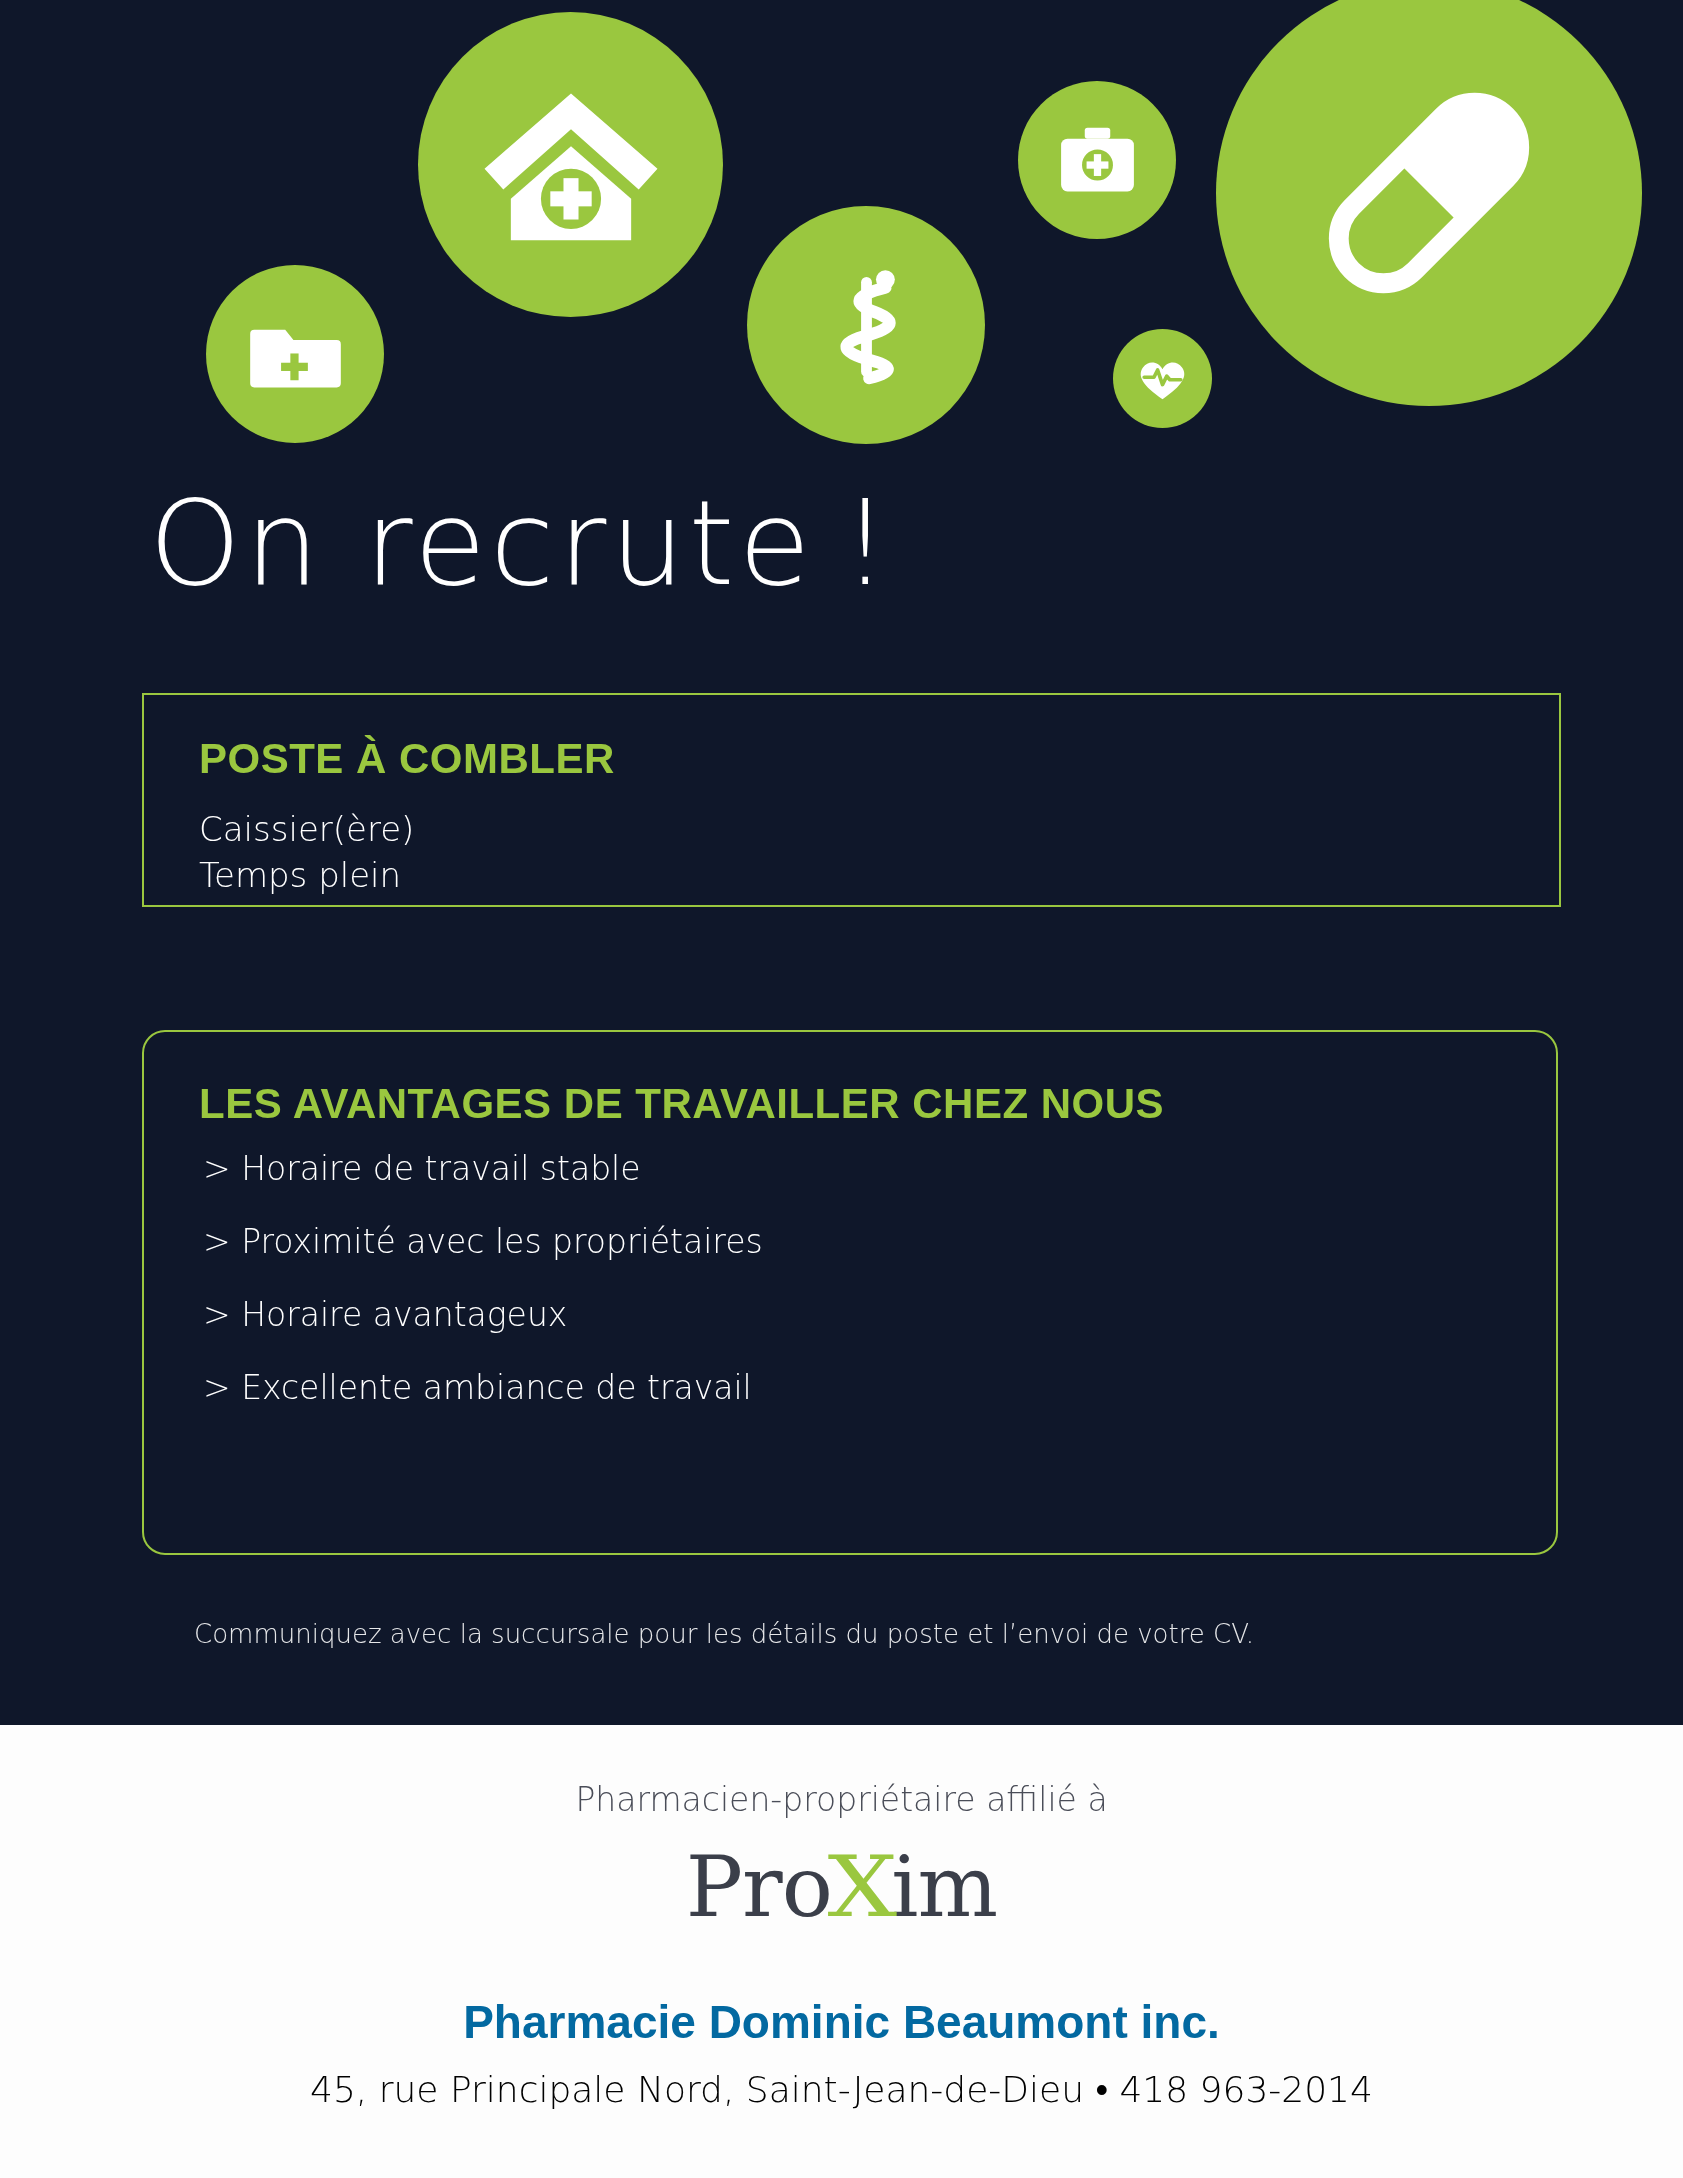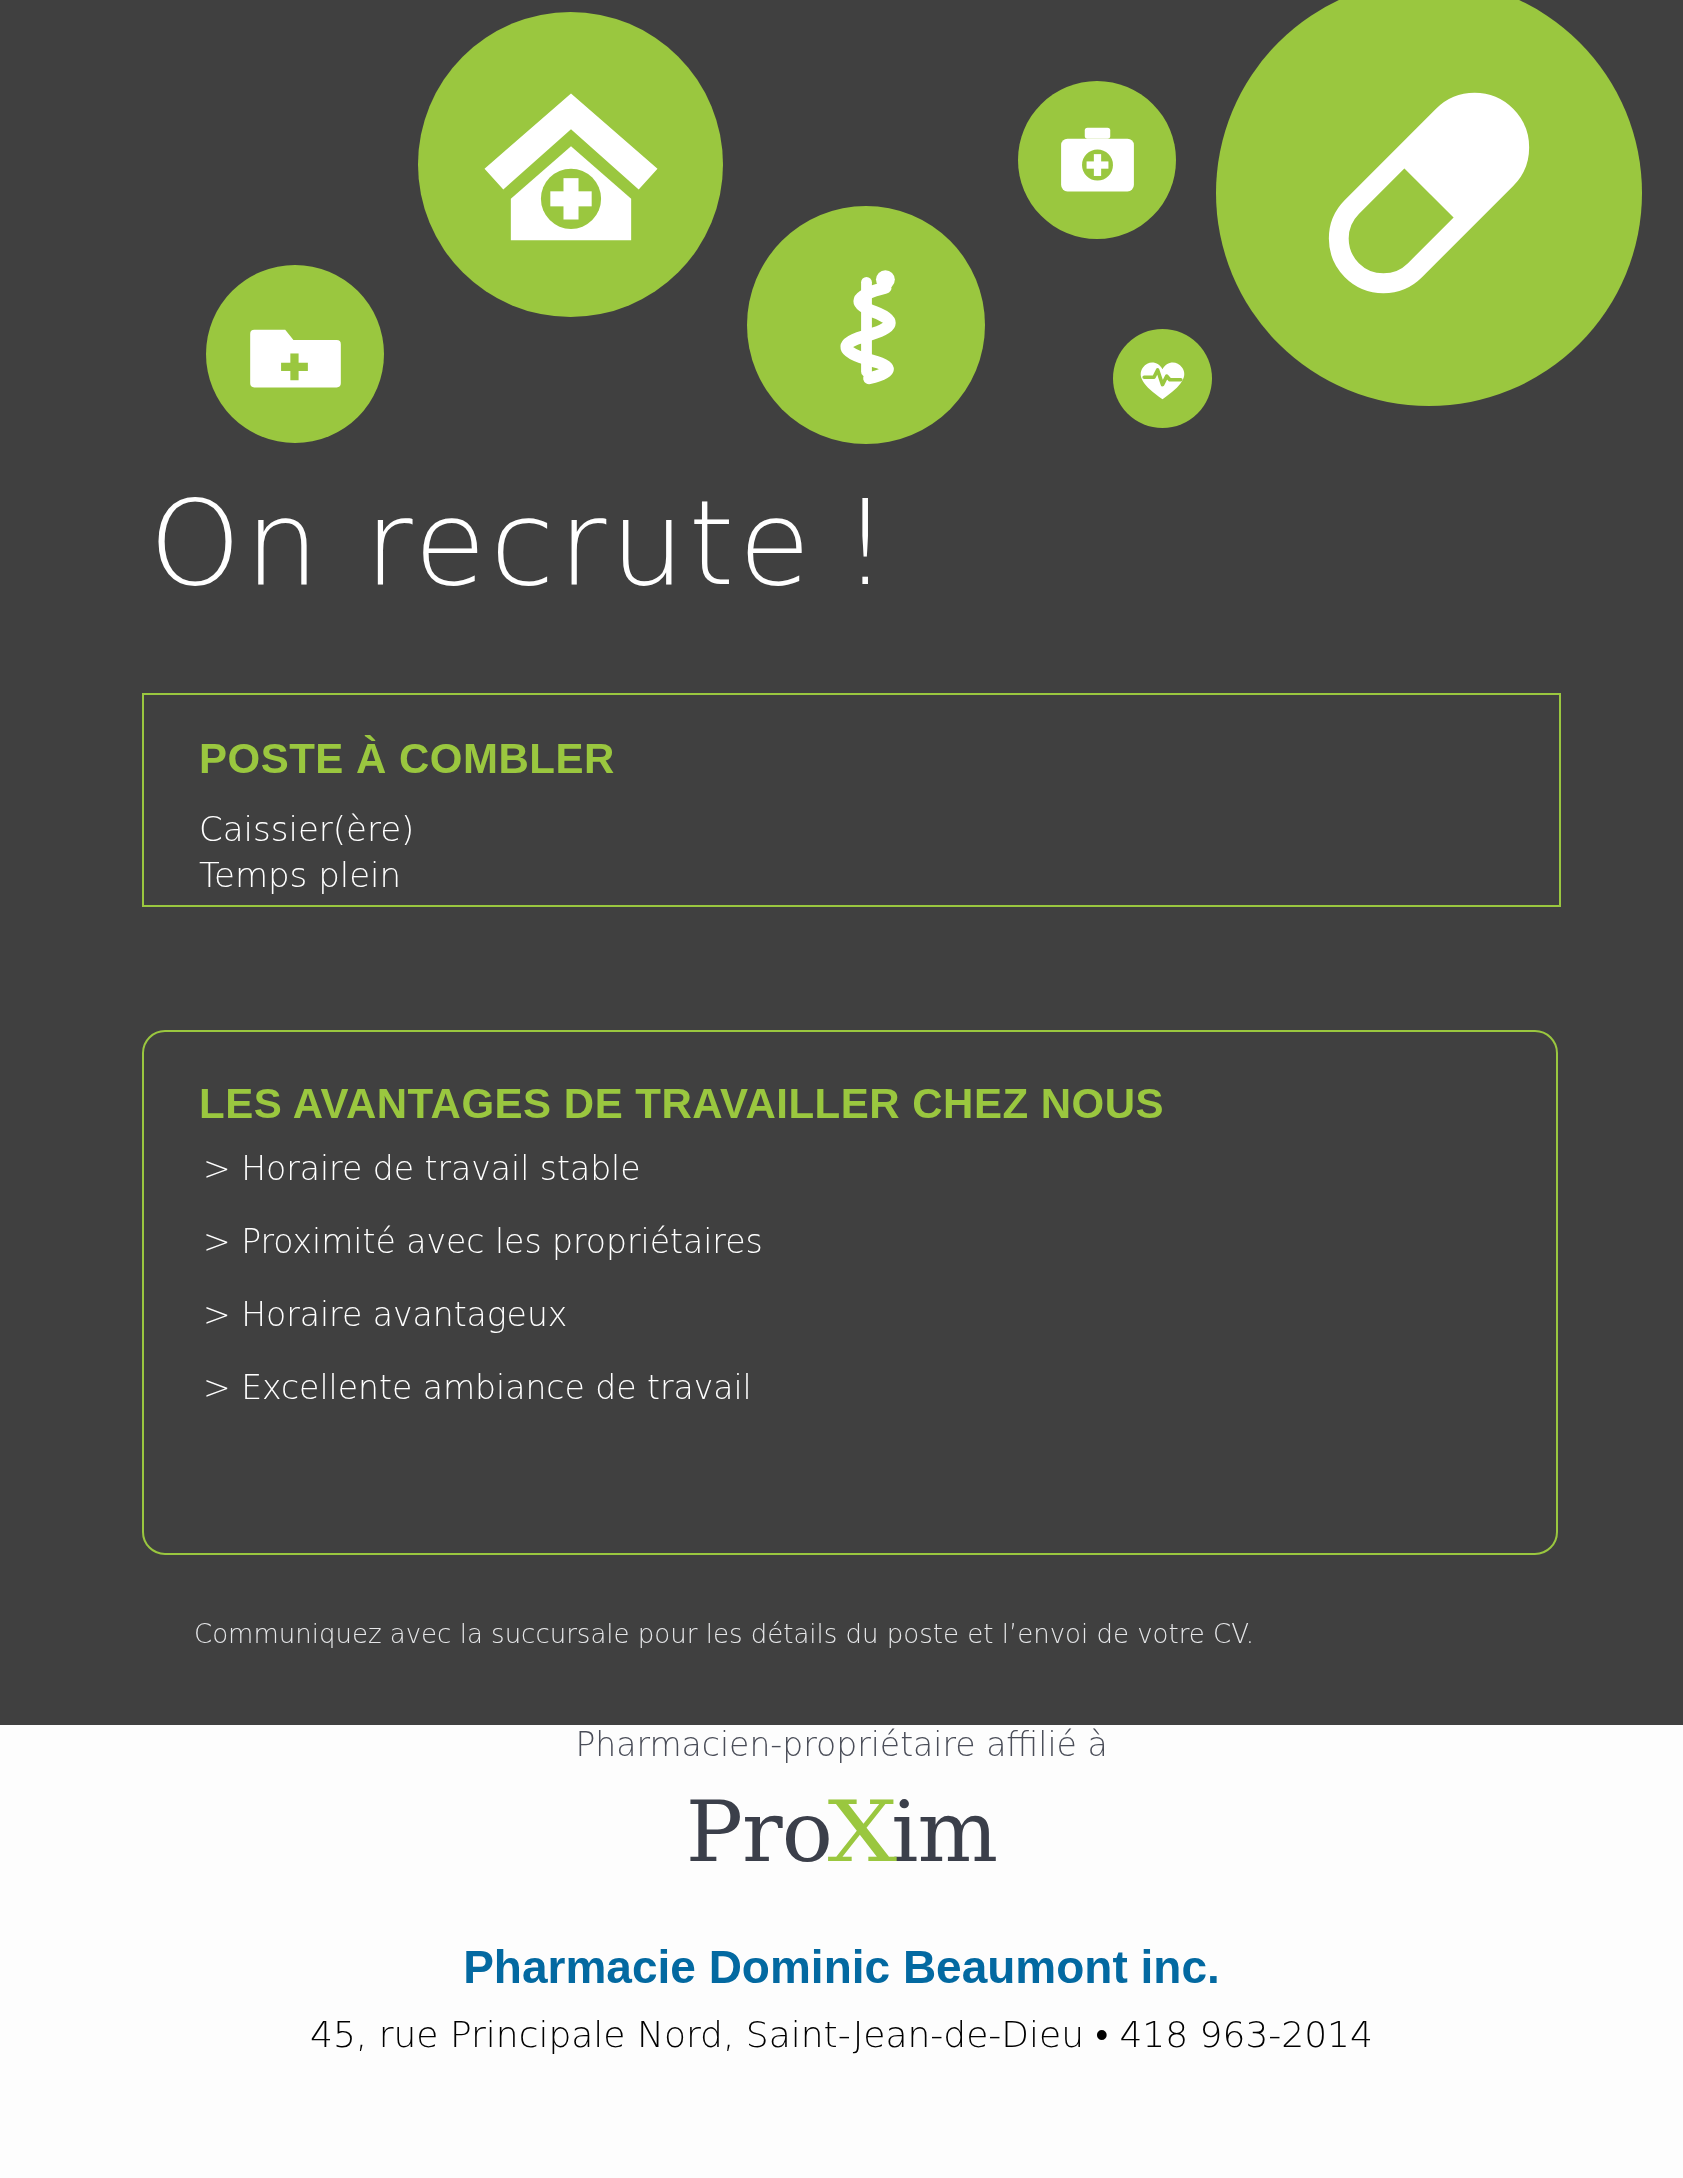--- a/index.html
+++ b/index.html
@@ -18,21 +18,21 @@
     position: relative;
     width: 1683px;
     height: 2178px;
     display: flex;
     flex-direction: column;
   }
 
   
   .dark-panel {
     position: relative;
-    background: #404040;
+    background: #0f172a;
     height: 1725px;
     width: 100%;
     overflow: hidden;
   }
 
   
   .icon-cluster {
     position: absolute;
     top: 0;
     left: 0;
@@ -131,20 +131,21 @@
   }
 
   
   .footer {
     position: relative;
     flex: 1;
     background: #fdfdfd;
     text-align: center;
   }
   .affil {
+    margin-top: 55px;
     font-size: 33px;
     color: #4a4d58;
     font-weight: 300;
     font-family: "DejaVu Sans", sans-serif;
   }
 
   .logo-wrap {
     margin-top: 26px;
     height: 91px;
     display: flex;

